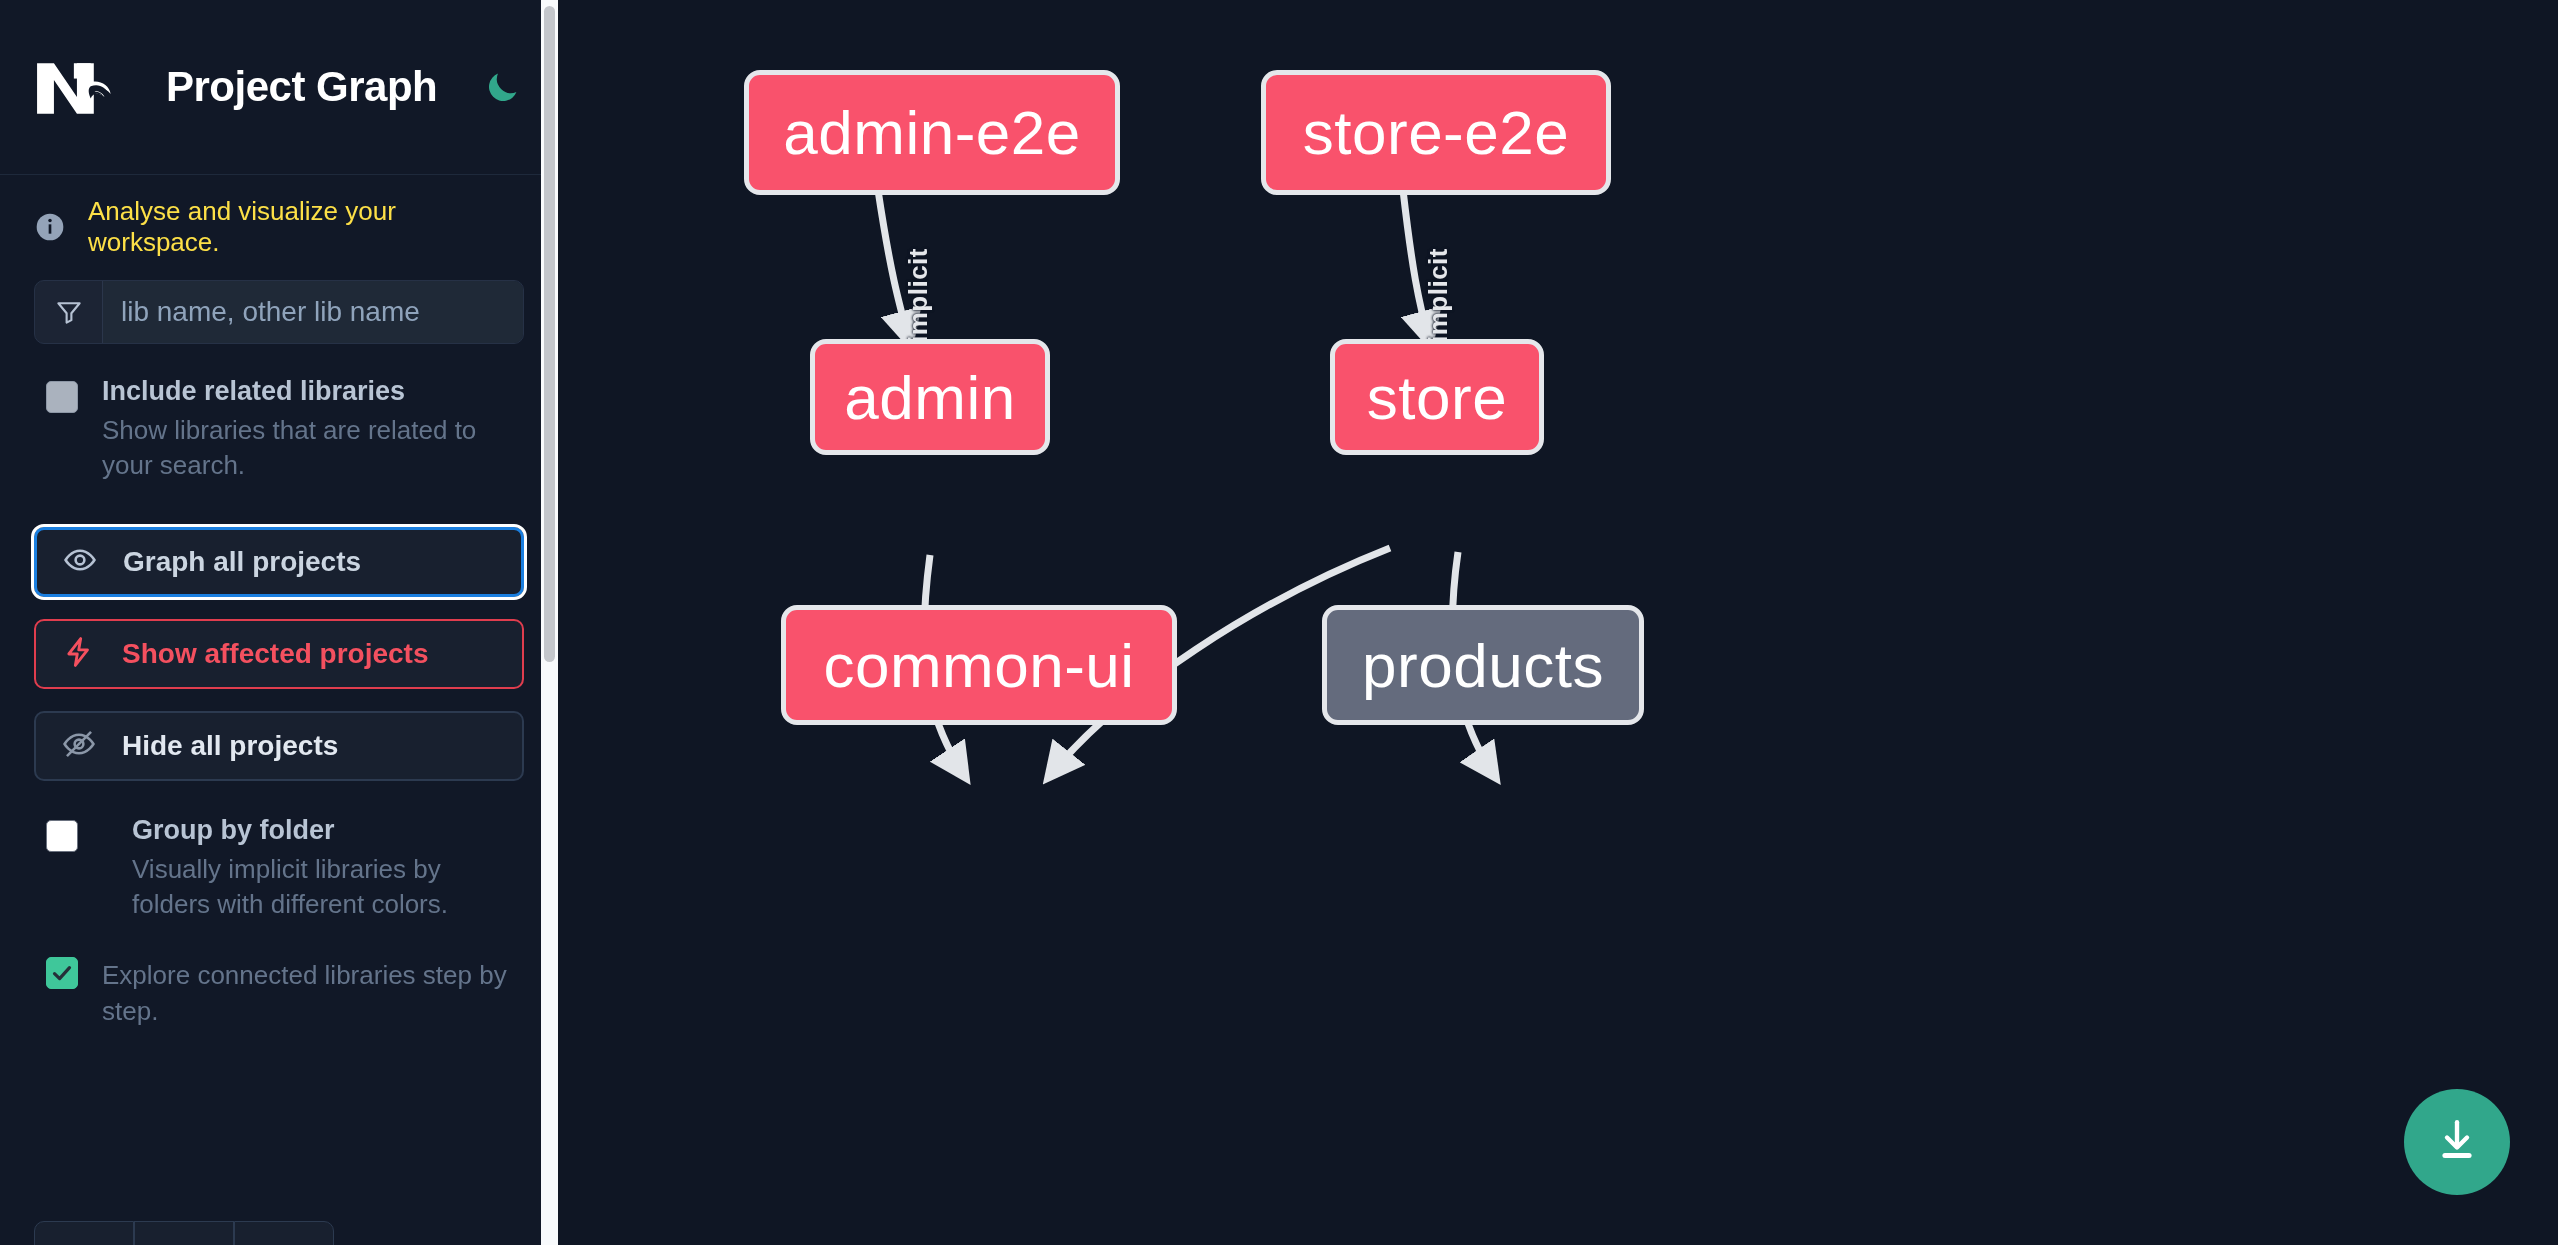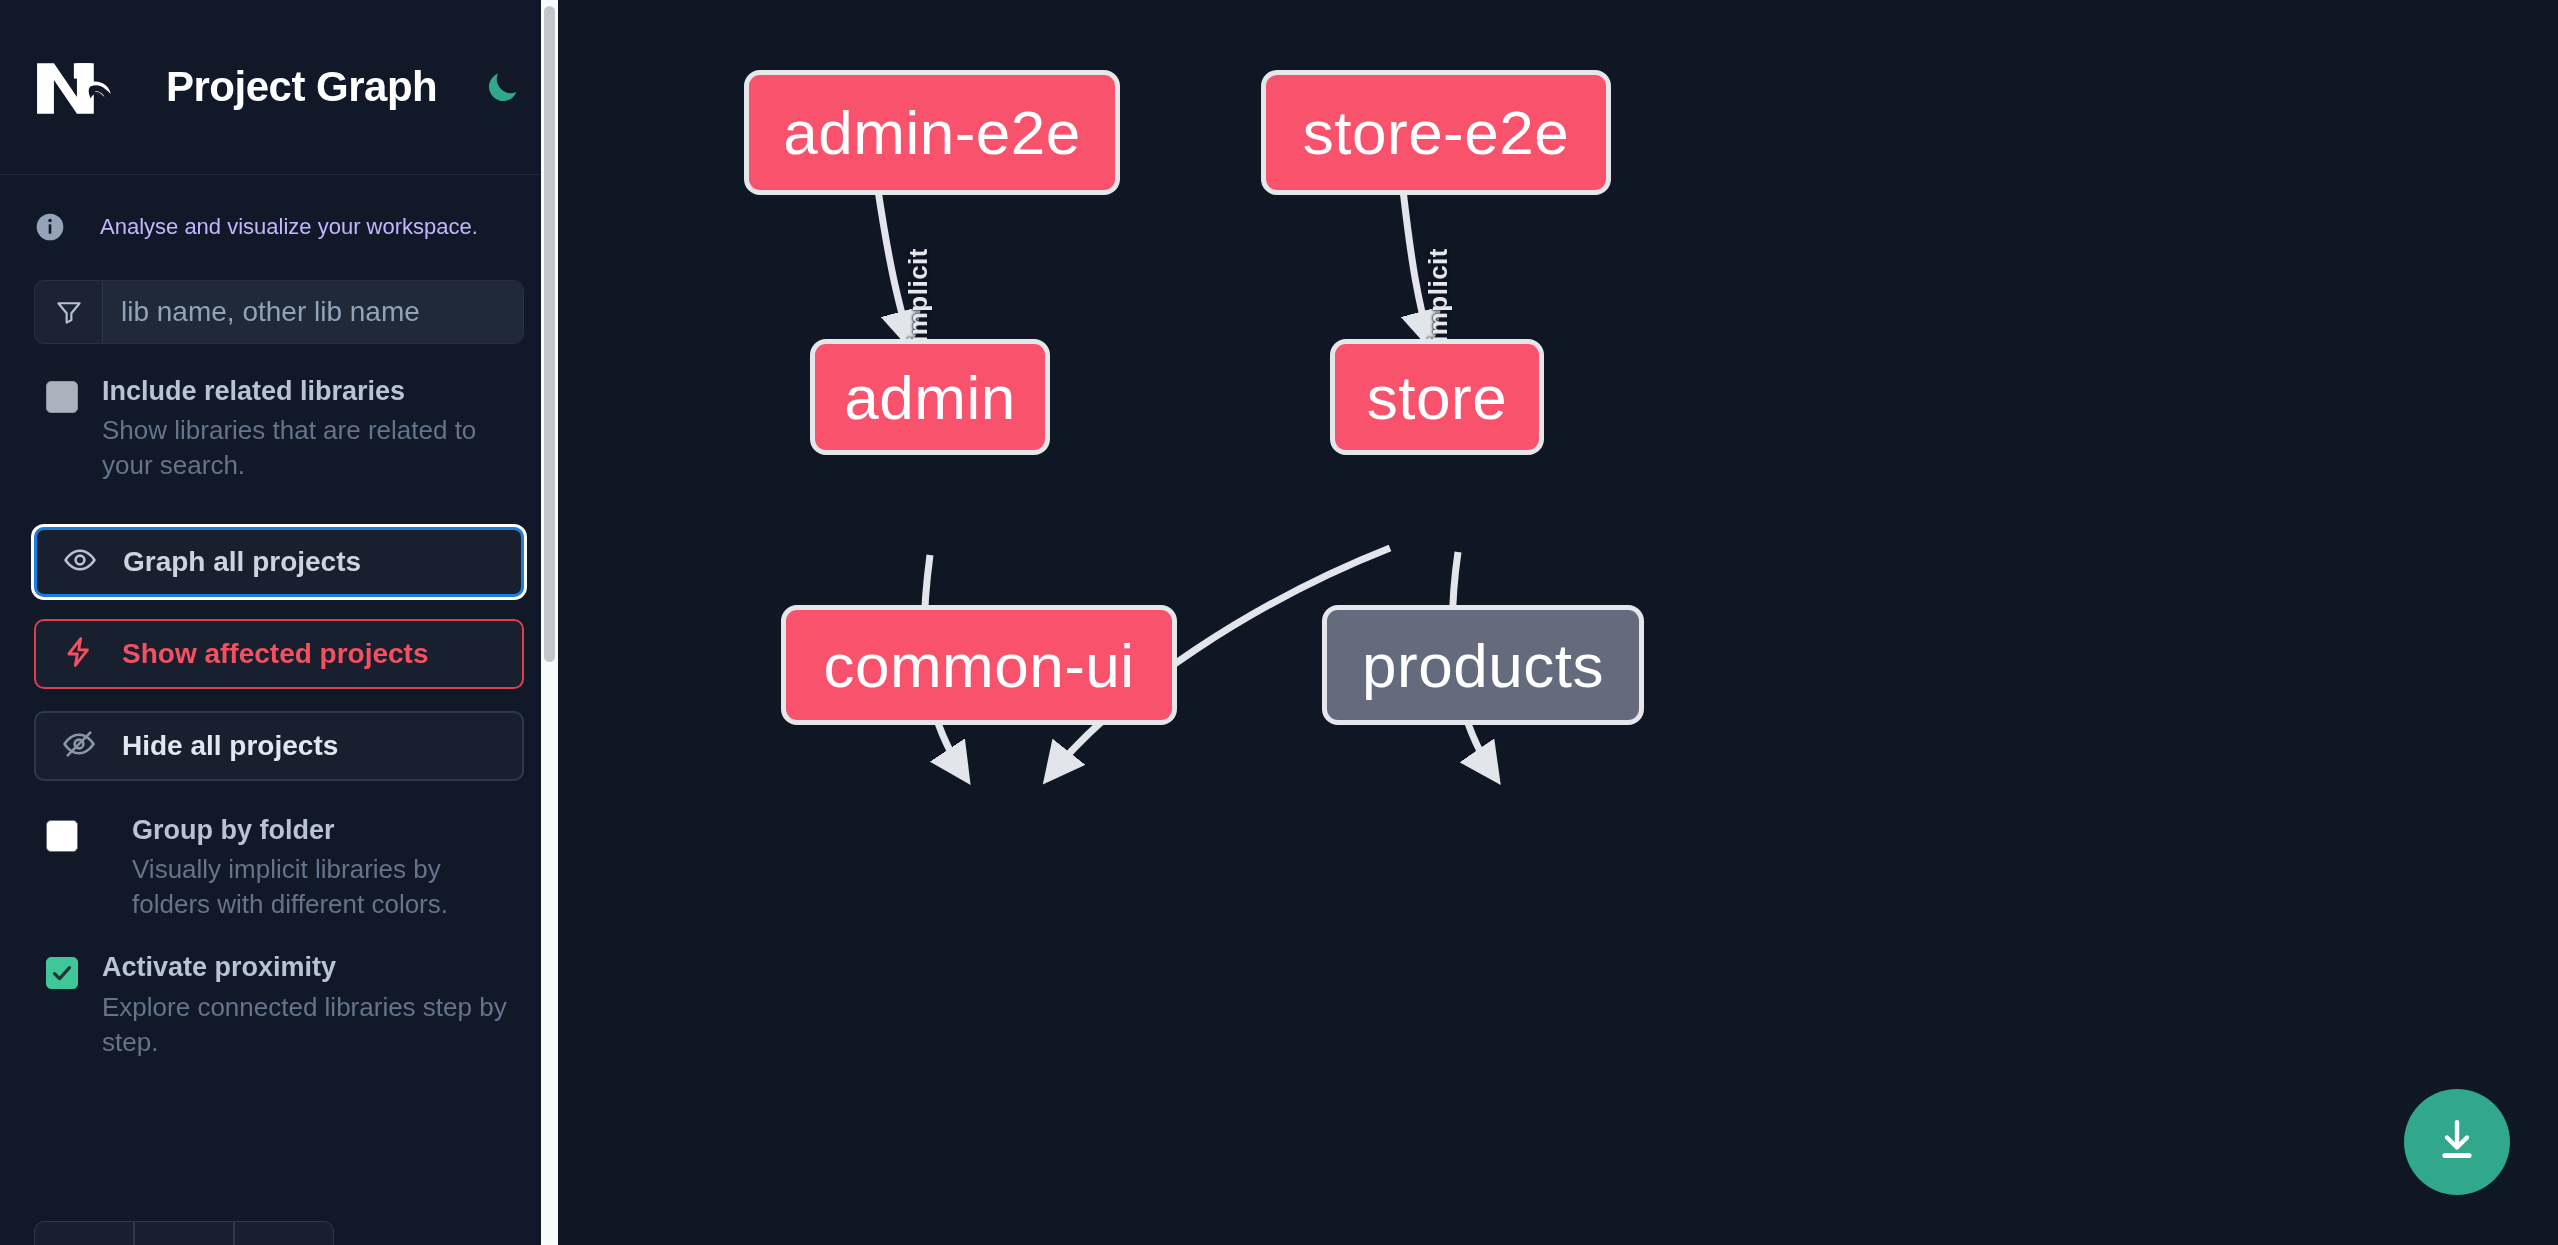--- a/index.html
+++ b/index.html
@@ -34,21 +34,21 @@
     margin-left: 40px; width: 52px; height: 52px;
     display: flex; align-items: center; justify-content: center;
     cursor: pointer;
   }
 
   .info-row {
     display: flex; align-items: center;
     padding: 0 34px; height: 103px;
   }
   .info-icon { flex: 0 0 32px; width: 32px; height: 32px; }
-  .info-text { font-size: 22px; color: #c4b5fd; margin-left: 34px; }
+  .info-text { font-size: 26px; color: #fde047; margin-left: 22px; }
 
   .filter-wrap { padding: 0 34px; margin-top: 2px; }
   .filter-box {
     display: flex; align-items: stretch;
     height: 64px;
     background: #1c2434;
     border: 1px solid #263146;
     border-radius: 10px;
     overflow: hidden;
   }
@@ -250,21 +250,20 @@
       </div>
     </div>
 
     <div class="check-block" style="margin-top:30px;">
       <span class="cb cb-green">
         <svg viewBox="0 0 24 24" width="24" height="24">
           <path fill="none" stroke="#253039" stroke-width="3.2" stroke-linecap="round" stroke-linejoin="round" d="M4.5 12.6 9.6 17.6 19.5 6.6"></path>
         </svg>
       </span>
       <div class="check-texts">
-        <div class="cb-title">Activate proximity</div>
         <div class="cb-desc">Explore connected libraries step by step.</div>
       </div>
     </div>
 
     <div class="bottom-group">
       <span class="bg-seg"></span>
       <span class="bg-seg"></span>
       <span class="bg-seg"></span>
     </div>
 

